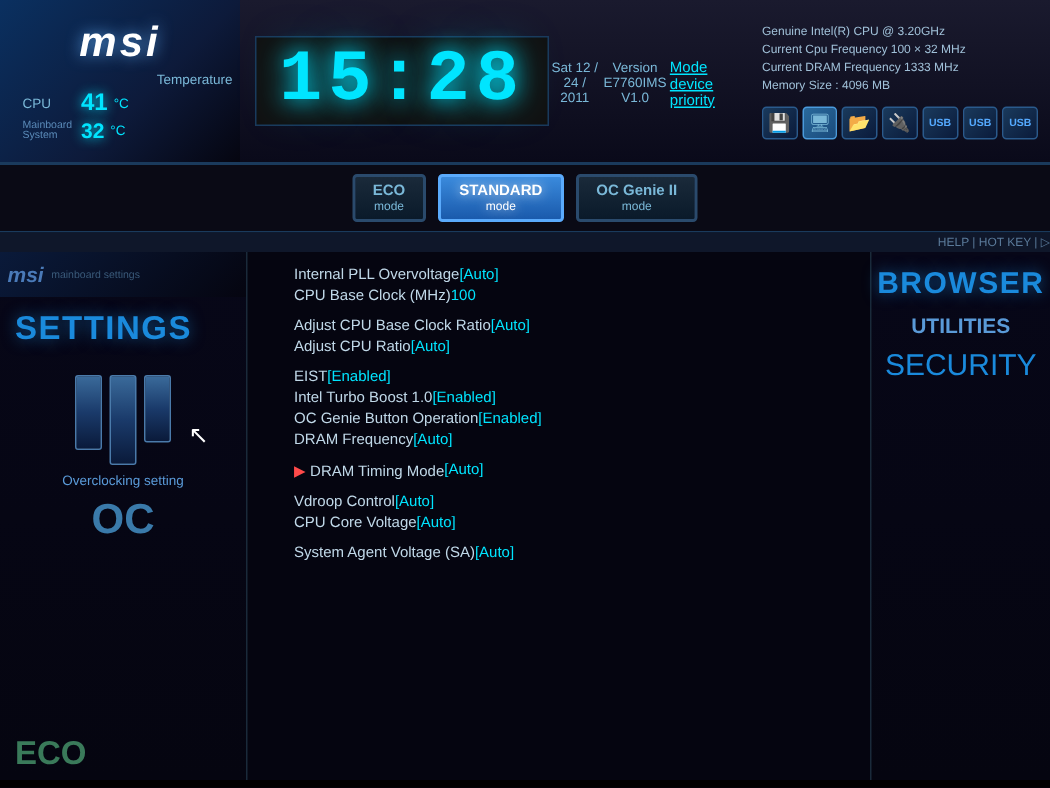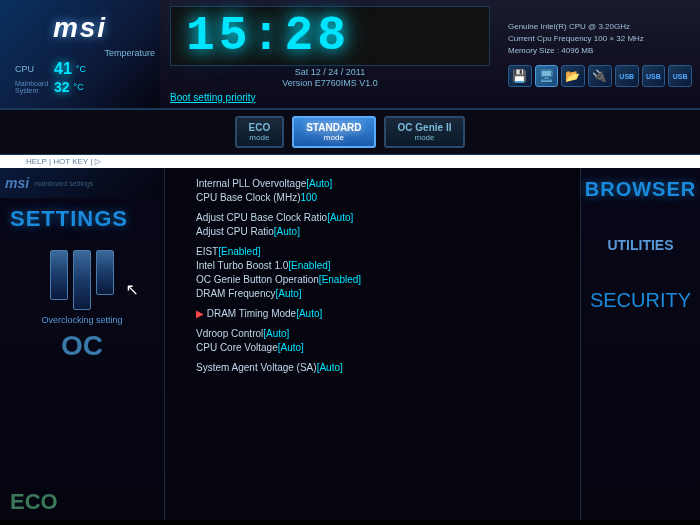--- a/index.html
+++ b/index.html
@@ -77,21 +77,22 @@
     }
 
     .temp-unit {
       font-size: 9px;
       color: #00e5ff;
     }
 
     .header-middle {
       flex: 1;
       display: flex;
-      flex-direction: column;
+      flex-direction: row;
+      align-items: center;
       justify-content: center;
       padding: 5px 10px;
     }
 
     .clock-display {
       font-size: 48px;
       font-weight: bold;
       color: #00e5ff;
       text-shadow: 0 0 15px #00e5ff, 0 0 30px rgba(0,229,255,0.5);
       letter-spacing: 4px;
@@ -187,24 +188,25 @@
     }
 
     .mode-btn .mode-label {
       display: block;
       font-size: 8px;
       font-weight: normal;
       color: inherit;
     }
 
     .help-bar {
-      padding: 2px 26px;
+      text-align: right;
+      padding: 2px 0;
       font-size: 8px;
       color: #5a7a9a;
-      background: #ffffff;
+      background: #0f172a;
     }
 
     
     .main-content {
       display: flex;
       height: calc(525px - 110px - 45px - 18px);
       background: #050510;
     }
 
     
@@ -340,21 +342,21 @@
 
     
     .right-sidebar {
       width: 120px;
       background: linear-gradient(180deg, #070718 0%, #050510 100%);
       border-left: 1px solid #1a2a3a;
       display: flex;
       flex-direction: column;
       align-items: center;
       padding: 10px 5px;
-      gap: 36px;
+      gap: 8px;
     }
 
     .right-label {
       font-size: 20px;
       font-weight: bold;
       color: #1a8adc;
       text-shadow: 0 0 10px rgba(26,138,220,0.6);
       letter-spacing: 1px;
     }
 
@@ -389,27 +391,28 @@
         <span class="temp-value" style="font-size:14px;">32</span>
         <span class="temp-unit">°C</span>
       </div>
     </div>
   </div>
 
   <div class="header-middle">
     <div class="clock-display">15:28</div>
     <div class="date-version">Sat  12 / 24 / 2011</div>
     <div class="date-version">Version E7760IMS V1.0</div>
-    <div class="boot-device">Boot setting priority</div>
+    <div class="boot-device">Mode device priority</div>
   </div>
 
   <div class="header-right">
     <div class="sys-info">
       <div>Genuine Intel(R) CPU @ 3.20GHz</div>
       <div>Current Cpu Frequency 100 × 32 MHz</div>
+      <div>Current DRAM Frequency 1333 MHz</div>
       <div>Memory Size : 4096 MB</div>
     </div>
     <div class="icons-row">
       <div class="icon-box">💾</div>
       <div class="icon-box active">🖥</div>
       <div class="icon-box">📂</div>
       <div class="icon-box">🔌</div>
       <div class="icon-box" style="font-size:7px;font-weight:bold;color:#5af;">USB</div>
       <div class="icon-box" style="font-size:7px;font-weight:bold;color:#5af;">USB</div>
       <div class="icon-box" style="font-size:7px;font-weight:bold;color:#5af;">USB</div>

